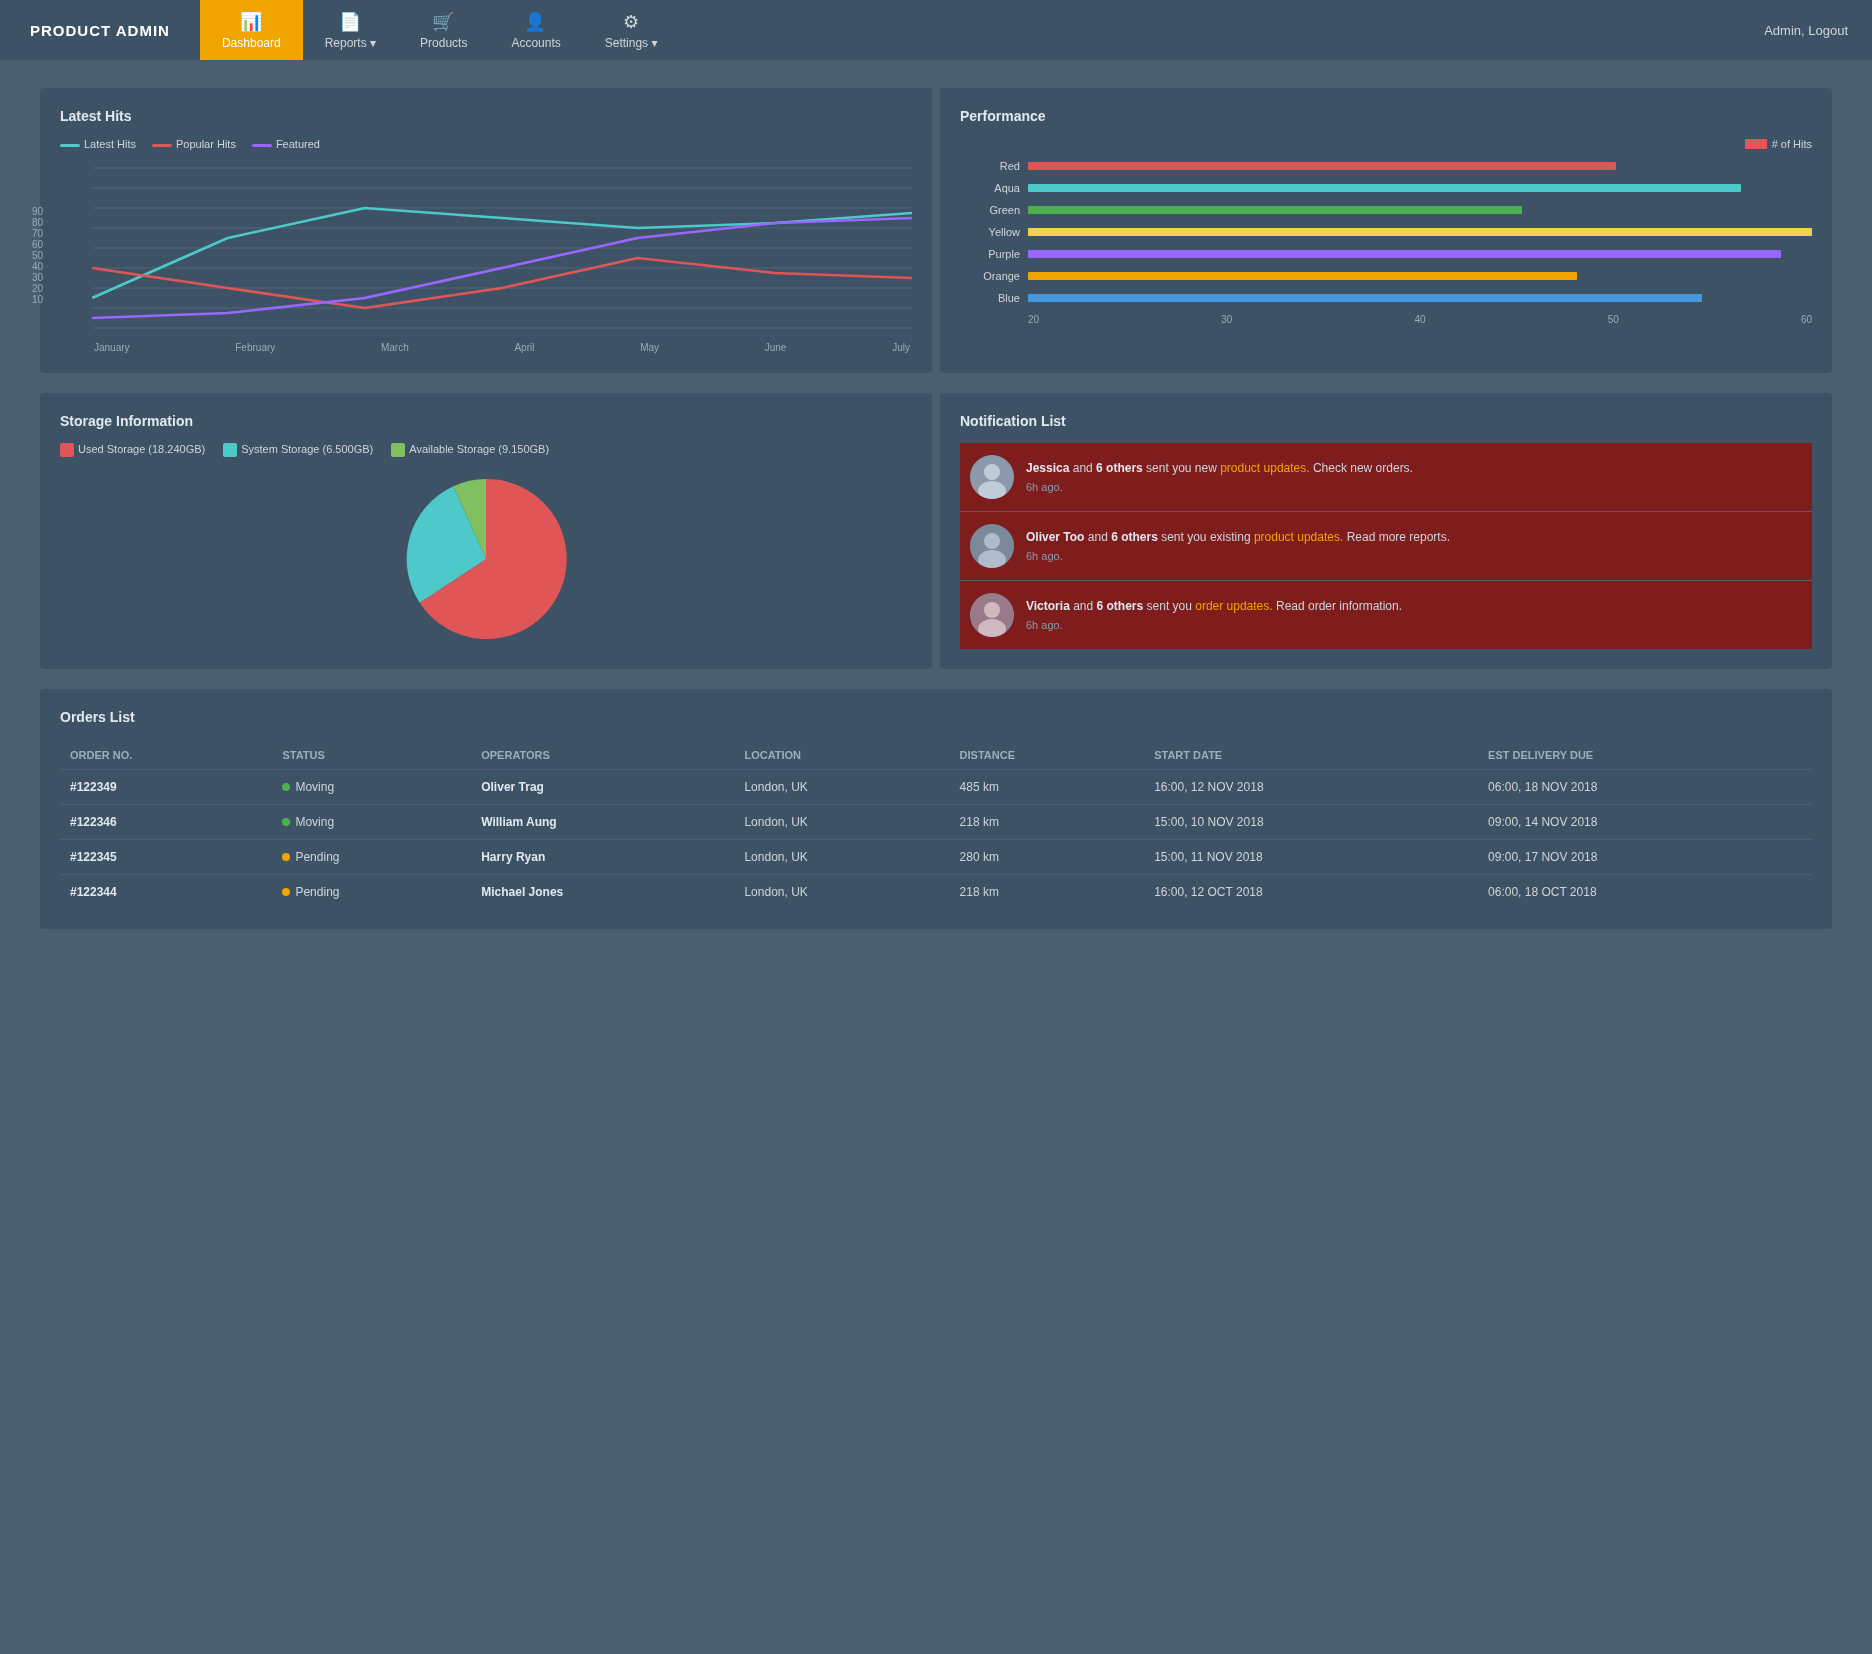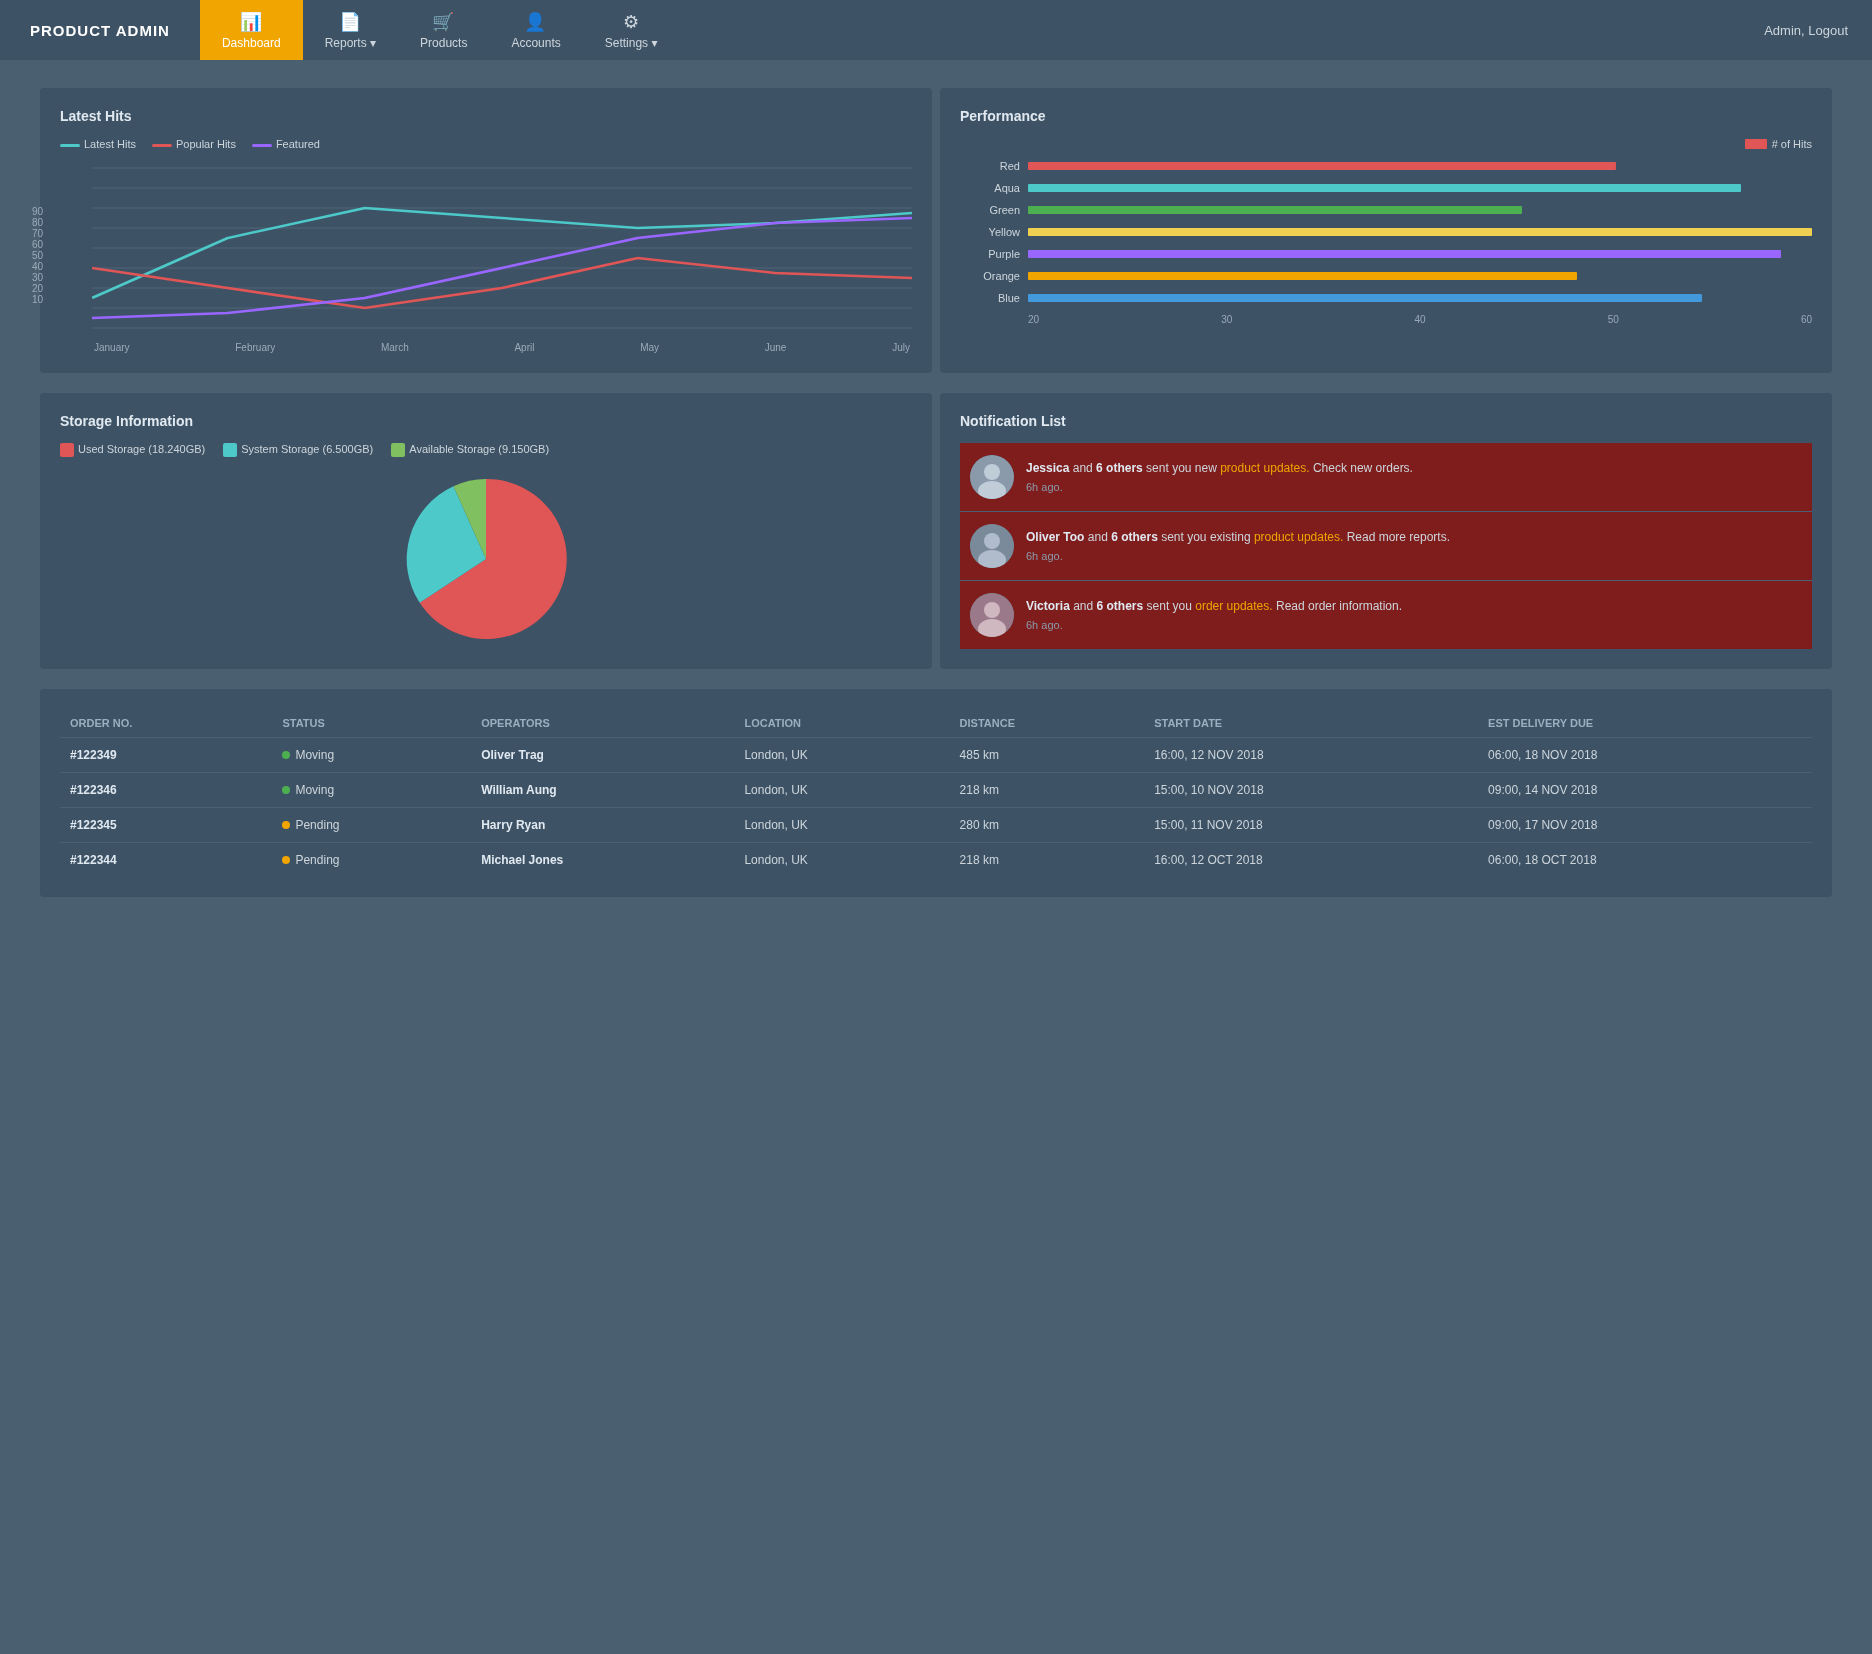--- a/index.html
+++ b/index.html
@@ -307,20 +307,21 @@
             <span><strong>Victoria</strong> and <strong>6 others</strong> sent you <span class="notif-link">order updates.</span> Read order information.</span>
             <div class="notif-time">6h ago.</div>
           </div>
         </div>
 
       </div>
     </div>
   </div>
 
   <div class="orders-card">
+    <div class="orders-title">Orders List</div>
     <table>
       <thead>
         <tr>
           <th>ORDER NO.</th>
           <th>STATUS</th>
           <th>OPERATORS</th>
           <th>LOCATION</th>
           <th>DISTANCE</th>
           <th>START DATE</th>
           <th>EST DELIVERY DUE</th>

